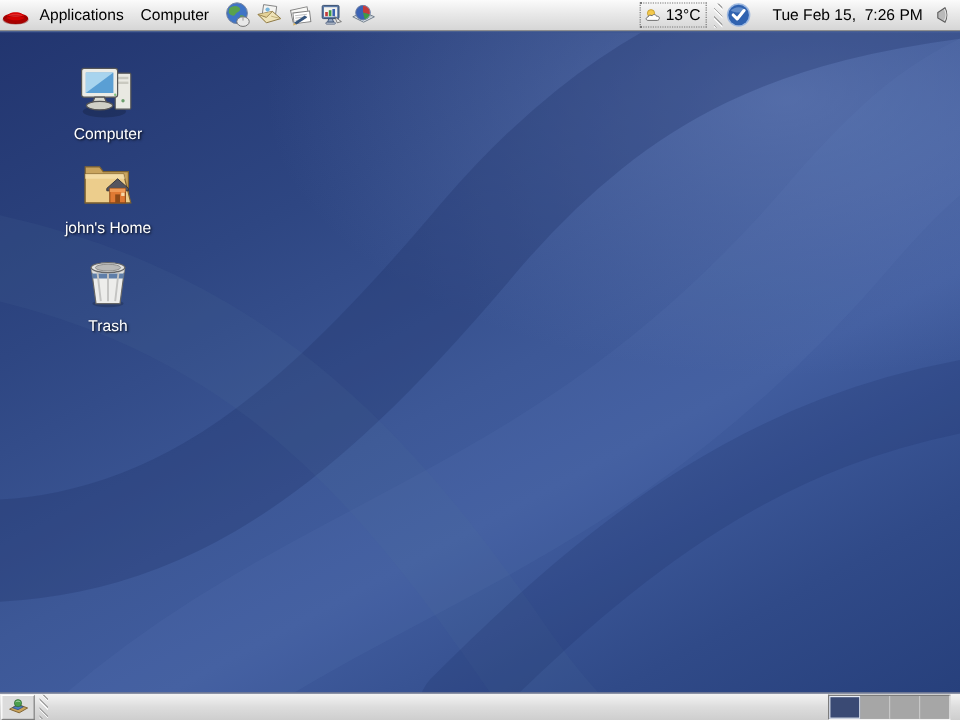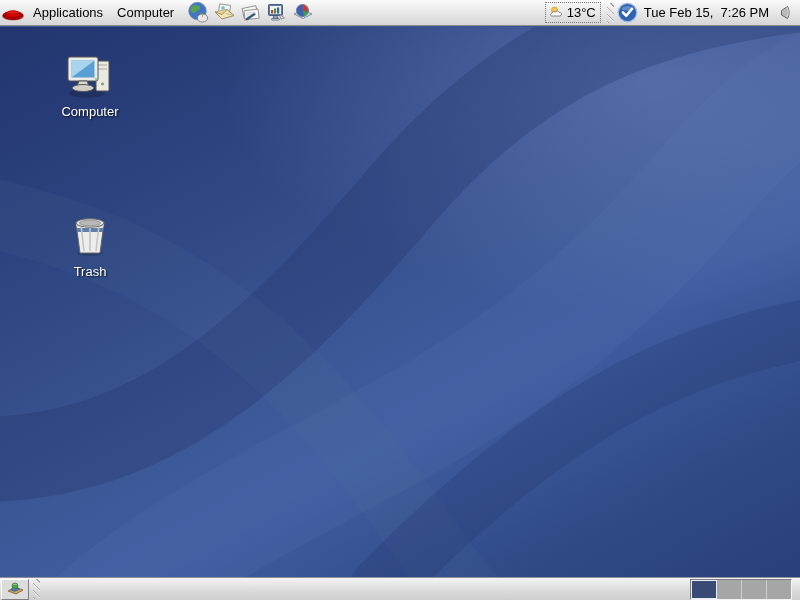--- a/index.html
+++ b/index.html
@@ -15,28 +15,28 @@
     border-bottom:1px solid #8e8e8e;
     display:flex;align-items:center;box-sizing:border-box;
     font-size:13px;color:#000;
   }
   .tp-left{display:flex;align-items:center;height:100%;}
   .menu-label{padding:15px 7px;height:100%;display:flex;align-items:center;cursor:default;}
   .launchers{display:flex;align-items:center;margin-left:4px;}
   .launcher{width:26px;height:24px;display:flex;align-items:center;justify-content:center;}
   .tp-right{margin-left:auto;display:flex;align-items:center;height:100%;}
   .weather-applet{
-    border:1px dotted #777;display:flex;
+    border:1px dotted #777;display:flex;align-items:center;
     padding:2px 4px 2px 3px;margin-right:3px;gap:1px;
   }
   .applet-handle{
     width:7px;height:20px;margin:0 3px;
     background:repeating-linear-gradient(45deg,#f8f8f8 0 1px,#a8a8a8 1px 2px,transparent 2px 5px);
   }
-  .clock-label{white-space:pre;margin:0 6px 0 6px;text-align:center;}
+  .clock-label{white-space:pre;margin:0 6px 0 18px;text-align:center;}
   .volume{margin-right:8px;display:flex;align-items:center;}
   
   .desktop{
     position:absolute;top:27px;left:0;width:800px;height:550px;overflow:hidden;
     background:
       radial-gradient(ellipse 620px 330px at 82% 10%, rgba(108,132,190,0.55), rgba(108,132,190,0) 70%),
       linear-gradient(152deg,#22356f 0%,#2e4682 28%,#3d5897 52%,#415d9f 64%,#304a88 84%,#27407c 100%);
   }
   .swirls{position:absolute;top:0;left:0;width:100%;height:100%;}
   .desk-icon{
@@ -192,20 +192,37 @@
         <rect x="6.5" y="9.5" width="23" height="17" fill="#5a9fd4"></rect>
         <path d="M6.5 9.5 L29.5 9.5 L6.5 26.5 Z" fill="#a8d4ee"></path>
         <circle cx="31" cy="28" r="1" fill="#7fbf7f"></circle>
         <path d="M14 30 L22 30 L24 35 L12 35 Z" fill="#d9d9d0" stroke="#555" stroke-width="1"></path>
         <ellipse cx="18" cy="37" rx="11" ry="3.5" fill="#cfcfc6" stroke="#555" stroke-width="1"></ellipse>
       </svg>
     </span>
     <span class="label">Computer</span>
   </div>
 
+  <div class="desk-icon" style="left:46px;top:102px;">
+    <span class="glyph">
+      <svg width="50" height="50" viewBox="0 0 50 50">
+        <path d="M6 10 L18 10 L21 14 L42 14 L42 40 L6 40 Z" fill="#c9a45e" stroke="#7e6230" stroke-width="1"></path>
+        <path d="M6 16 L38 16 L44 40 L6 40 Z" fill="#eccd8c" stroke="#7e6230" stroke-width="1"></path>
+        <path d="M6 16 L38 16 L39.2 20 L6 20 Z" fill="#f6e0ab" opacity="0.8"></path>
+        <g>
+          <path d="M24 28 L33 20 L42 28 L42 30 L24 30 Z" fill="#55555f" stroke="#33333b" stroke-width="0.8"></path>
+          <rect x="26.5" y="28" width="13" height="12" fill="#e07a33" stroke="#8e4a17" stroke-width="0.9"></rect>
+          <path d="M26.5 28 L39.5 28 L39.5 31 L26.5 31 Z" fill="#ef9a55"></path>
+          <rect x="31" y="33" width="4" height="7" fill="#8e4a17"></rect>
+          <rect x="36" y="31.5" width="2.8" height="2.8" fill="#f5d9a8"></rect>
+        </g>
+      </svg>
+    </span>
+    <span class="label">john's Home</span>
+  </div>
 
   <div class="desk-icon" style="left:46px;top:184px;">
     <span class="glyph">
       <svg width="50" height="50" viewBox="0 0 50 50">
         <ellipse cx="25" cy="42" rx="13" ry="3" fill="#000" opacity="0.18"></ellipse>
         <path d="M11 12 L39 12 L35 42 L15 42 Z" fill="#ededeb" stroke="#666" stroke-width="1"></path>
         <path d="M11 12 L39 12 L38.5 16 L11.5 16 Z" fill="#d7d7d5"></path>
         <path d="M11.6 17 L38.4 17 L37.9 21 L12.1 21 Z" fill="#5f7ea8"></path>
         <path d="M16 14 L19 40 M25 14 L25 40 M34 14 L31 40" stroke="#c4c4c2" stroke-width="1.6" fill="none"></path>
         <ellipse cx="25" cy="12" rx="14" ry="4.2" fill="#e3e3e1" stroke="#666" stroke-width="1"></ellipse>

